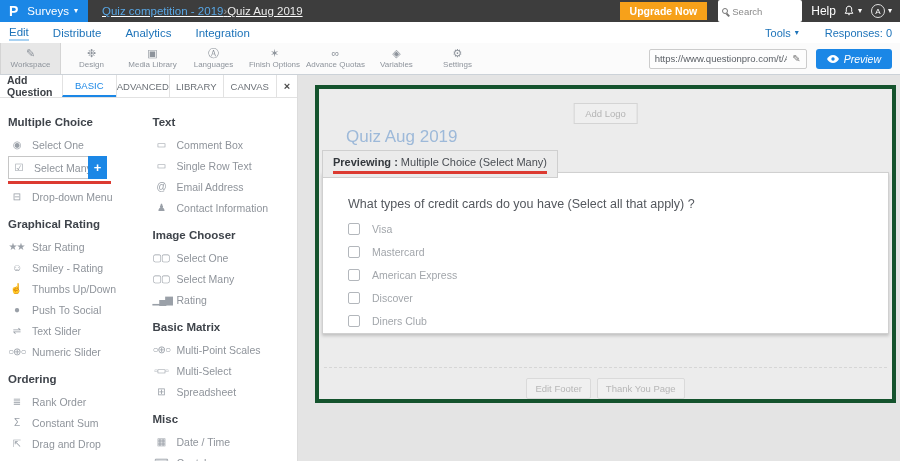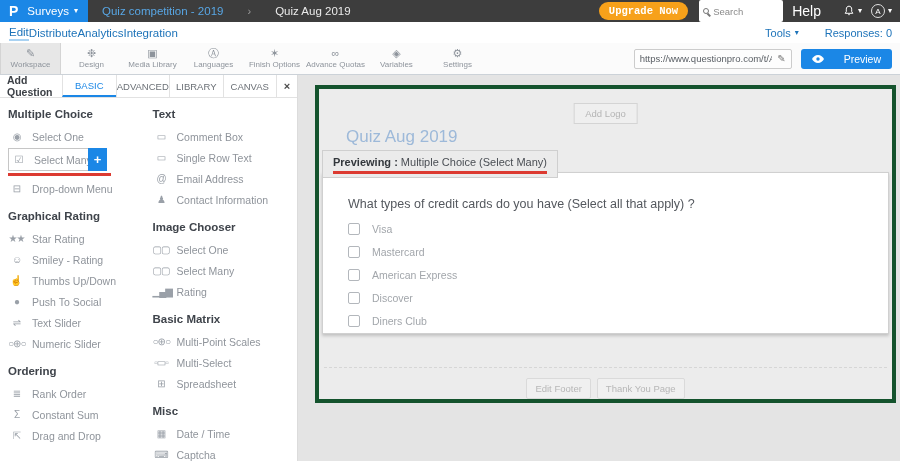--- a/index.html
+++ b/index.html
@@ -5,66 +5,66 @@
   * { margin:0; padding:0; box-sizing:border-box; }
   html,body { width:900px; height:461px; font-family:"Liberation Sans", sans-serif; background:#e4e4e4; overflow:hidden; }
   .stage { position:relative; width:900px; height:461px; }
 
   
   .topbar { position:absolute; left:0; top:0; right:0; height:22px; background:#3d3d3d; display:flex; align-items:center; color:#fff; }
   .logo-area { width:88px; height:100%; background:#1b87e6; display:flex; align-items:center; padding:0 6px 0 9px; gap:9px; flex:none; }
   .logo { font-weight:bold; font-size:14px; line-height:1; }
   .product { font-size:11.5px; display:flex; align-items:center; gap:5px; }
   .caret { font-size:8px; line-height:1; }
-  .breadcrumb { display:flex; align-items:center; gap:24px; margin-left:14px; font-size:11.5px; }
+  .breadcrumb { display:flex; align-items:center; gap:0; margin-left:14px; font-size:11.5px;text-decoration:underline; }
   .bc-parent { color:#58a6e4; }
   .bc-sep { color:#9a9a9a; font-size:11px; }
   .bc-current { color:#eaeaea; }
   .top-spacer { flex:1; }
-  .upgrade-btn { background:#f7a11a; color:#fff; font-size:10.5px; font-weight:bold; padding:3px 10px; border-radius:9px; margin-right:11px; cursor:pointer;font-family:Liberation Mono, monospace; }
+  .upgrade-btn { background:#f7a11a; color:#fff; font-size:10.5px; font-weight:bold; padding:3px 10px; border-radius:0; margin-right:11px; cursor:pointer; }
   .searchbox { width:84px; height:22px; background:#fff; border-radius:2px; display:flex; align-items:center; padding:0 4px; gap:4px; margin-right:9px; }
   .mag { width:6px; height:6px; border:1.5px solid #777; border-radius:50%; position:relative; flex:none; }
   .mag::after { content:''; position:absolute; width:4px; height:1.5px; background:#777; transform:rotate(45deg); right:-3px; bottom:-2px; }
   .searchbox input { border:none; outline:none; width:100%; font-size:9.5px; color:#444; font-family:"Liberation Sans", sans-serif; }
   .searchbox input::placeholder { color:#8a8a8a; }
-  .help { font-size:14px; margin-right:22px; }
+  .help { font-size:12px; margin-right:7px; }
   .bell-wrap { display:flex; align-items:center; gap:3px; margin-right:9px; }
   .avatar-wrap { display:flex; align-items:center; gap:3px; margin-right:8px; }
   .avatar { width:14px; height:14px; border:1.5px solid #e0e0e0; border-radius:50%; display:flex; align-items:center; justify-content:center; font-size:8px; }
 
   
   .navbar { position:absolute; left:0; top:22px; right:0; height:21px; background:#fff; display:flex; align-items:center; }
-  .nav-item { font-size:11.5px; color:#1d73b9; padding:2px 0 1px; cursor:pointer; }
+  .nav-item { font-size:11.5px; color:#1d73b9; margin-left:24px; padding:2px 0 1px; cursor:pointer; }
   .nav-item:first-child { margin-left:9px; border-bottom:2px solid #a9d2f2; }
   .nav-right { margin-left:auto; display:flex; align-items:center; gap:26px; margin-right:8px; font-size:11px; color:#1d73b9;justify-content:space-between; }
   .tools { display:flex; align-items:center; gap:4px; cursor:pointer; }
   .tools .caret { color:#1d73b9; }
 
   
   .toolbar { position:absolute; left:0; top:43px; right:0; height:32px; background:#fbfbfb; border-bottom:1px solid #ccd2d8; display:flex; align-items:stretch; }
   .tool { width:61px; display:flex; flex-direction:column; align-items:center; justify-content:center; gap:1px; color:#8e949c; cursor:pointer; }
   .tool.active { background:#e7e7e7; border-left:1px solid #d4d4d4; border-right:1px solid #d4d4d4; }
   .tool-icon { font-size:11px; line-height:1; }
   .tool-label { font-size:8px; }
   .url-box { margin-left:auto; align-self:center; width:158px; height:20px; border:1px solid #ccc; border-radius:2px; background:#fdfdfd; display:flex; align-items:center; padding:0 5px; gap:5px; }
   .url-text { font-size:9.5px; color:#5b6066; white-space:nowrap; overflow:hidden; flex:1; }
   .url-pencil { font-size:10px; color:#777; flex:none; cursor:pointer; }
-  .preview-btn { align-self:center; margin:0 8px 0 9px; background:#1b87e6; color:#fff; font-size:10.5px; padding:4px 11px; border-radius:3px; display:flex; align-items:center; gap:20px; cursor:pointer; }
+  .preview-btn { align-self:center; margin:0 8px 0 9px; background:#1b87e6; color:#fff; font-size:10.5px; padding:4px 11px; border-radius:3px; display:flex; align-items:center; gap:5px; cursor:pointer;font-style:italic; }
 
   
   .left-panel { position:absolute; left:0; top:75px; width:298px; bottom:0; background:#fff; border-right:1px solid #dcdcdc; }
   .panel-head { height:23px; display:flex; align-items:stretch; border-bottom:1px solid #e2e2e2; }
   .panel-title { font-size:10.5px; font-weight:bold; color:#3c4046; display:flex; align-items:center; padding:0 7px; width:62px; flex:none; }
   .ptab { flex:1; display:flex; align-items:center; justify-content:center; font-size:9.5px; color:#6b7076; border-left:1px solid #e2e2e2; cursor:pointer; }
   .ptab.active { color:#1b87e6; border-bottom:2px solid #1b87e6; }
   .panel-close { width:21px; flex:none; display:flex; align-items:center; justify-content:center; border-left:1px solid #e2e2e2; color:#4a4a4a; font-weight:bold; font-size:11px; cursor:pointer; }
   .cols { display:flex; padding:5px 0 0 8px; }
   .qcol { width:145px; }
   .sec-title { font-size:11.5px; color:#3f444b; font-weight:bold; margin:10px 0 5px; line-height:14px; }
-  .qcol .section:first-child .sec-title { margin-top:4px; }
+  .qcol .section:first-child .sec-title { margin-top:12px; }
   .qitem { display:flex; align-items:center; gap:7px; height:21px; color:#8f949b; font-size:10.5px; cursor:pointer; }
   .qicon { width:17px; flex:none; text-align:center; color:#9aa0a8; font-size:10px; letter-spacing:-1px; white-space:nowrap; line-height:1; }
   .qitem-sel { position:relative; display:flex; align-items:center; gap:7px; height:23px; width:99px; border:1px solid #c6c6c6; background:#fff; color:#8f949b; font-size:10.5px; margin-top:1px; padding-left:1px; cursor:pointer; }
   .add-btn { position:absolute; right:-1px; top:-1px; width:19px; height:23px; background:#1b87e6; color:#fff; font-size:13px; font-weight:bold; display:flex; align-items:center; justify-content:center; cursor:pointer; }
   .red-underline { width:103px; height:3px; background:#dc3a31; margin:2px 0 2px 0; }
 
   
   .preview-area { position:absolute; left:298px; top:75px; right:0; bottom:0; background:#e4e4e4; }
   .preview-panel { position:absolute; left:17px; top:10px; width:581px; height:318px; background:#ececec; border:4px solid #14532d; }
   .add-logo { position:absolute; top:14px; left:50%; transform:translateX(-50%); border:1px solid #d4d4d4; background:#efefef; color:#b4b4b4; font-size:9.5px; padding:4px 11px; cursor:pointer; }

